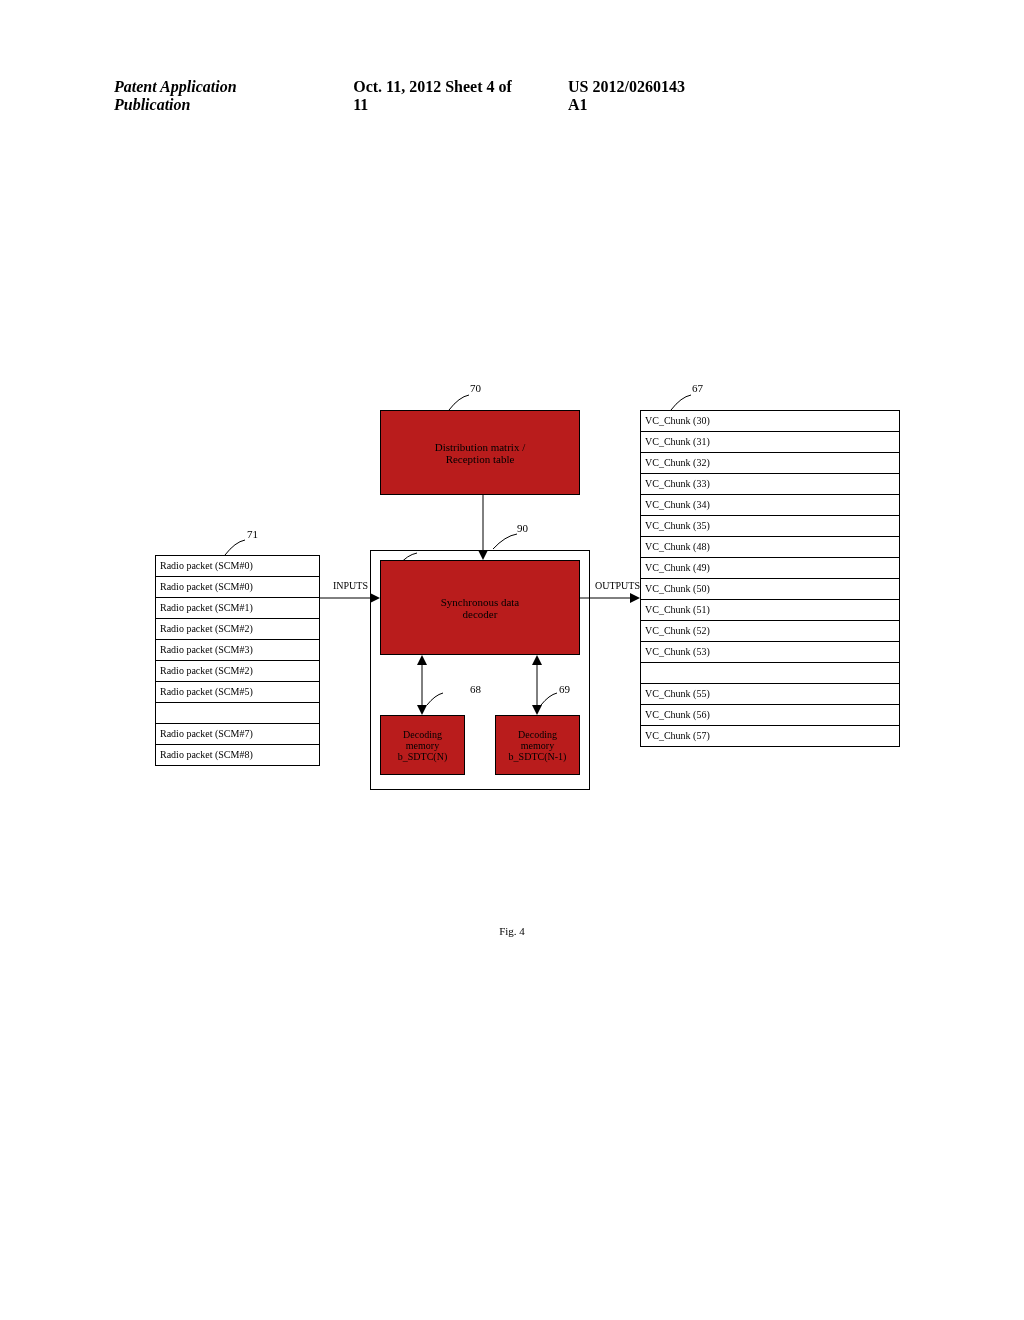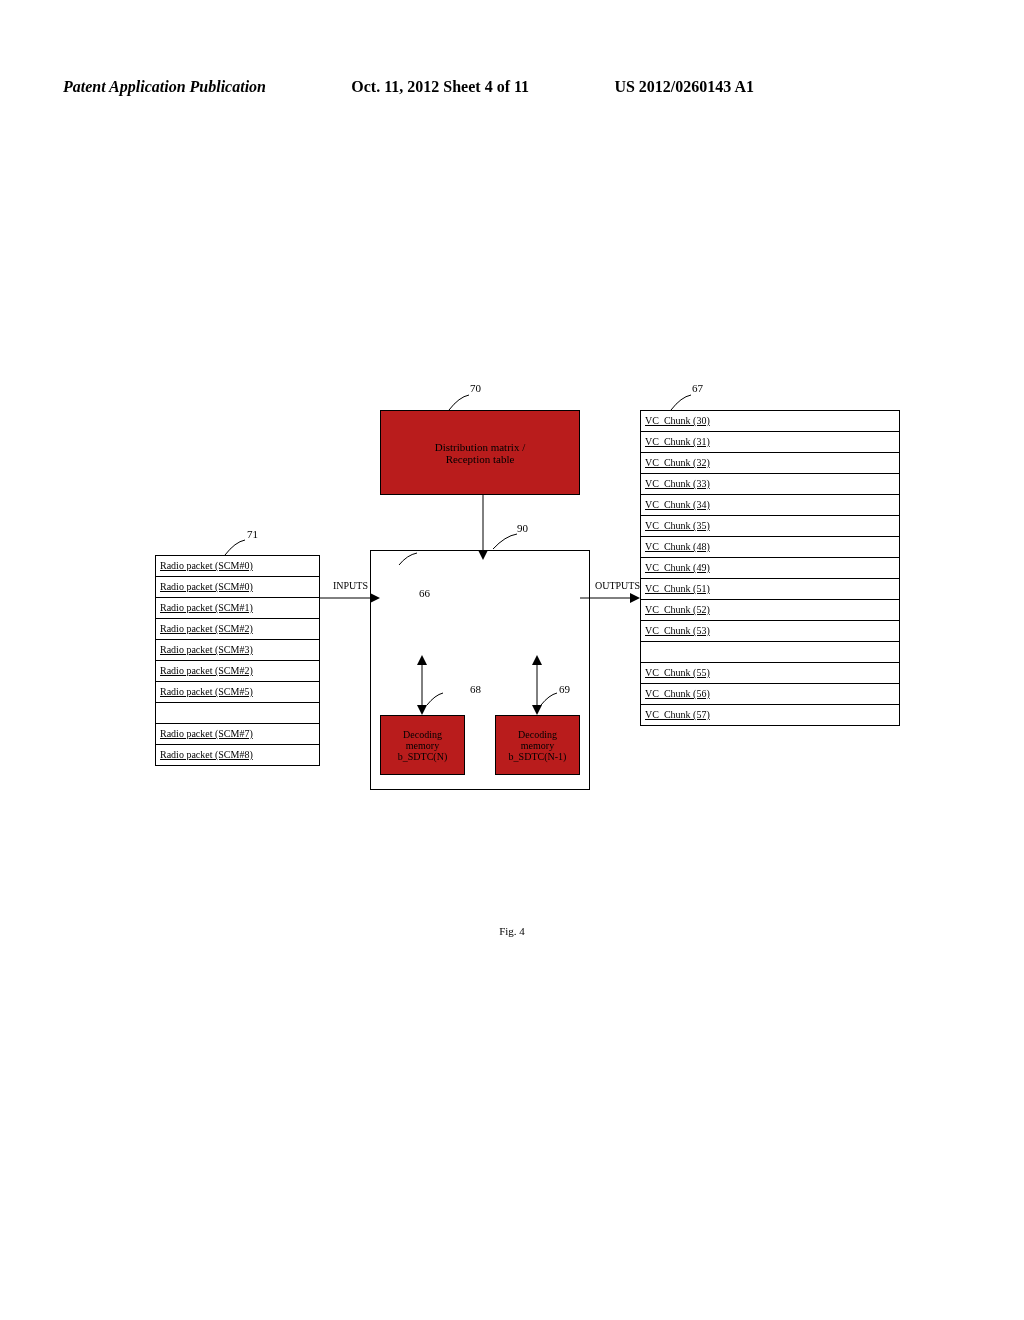--- a/index.html
+++ b/index.html
@@ -11,21 +11,21 @@
     height: 1320px;
     position: relative;
   }
   .header {
     position: absolute;
     top: 78px;
     left: 0;
     width: 817px;
     display: flex;
     justify-content: space-between;
-    padding: 0 63px;
+    padding: 0 114px;
     box-sizing: border-box;
     font-size: 16px;
     font-weight: bold;
     gap: 43px;
   }
   .header-left { font-style: italic; }
   .header-right { }
   
   .canvas {
     position: absolute;
@@ -53,21 +53,20 @@
     font-size: 10px;
     display: flex;
     flex-direction: column;
   }
   .row {
     border-bottom: 1px solid #000;
     height: 20px;
     line-height: 20px;
     padding: 0 4px;
     white-space: nowrap;
-    text-decoration: underline;
   }
   .row:last-child { border-bottom: none; }
   .blank-row { background: #fff; }
   .io-label {
     position: absolute;
     font-size: 10px;
   }
   .ref-label {
     position: absolute;
     font-size: 11px;
@@ -91,20 +90,22 @@
   <span class="header-right">US 2012/0260143 A1</span>
 </div>
 
 <div class="canvas">
 
   <div class="node" style="left:225px; top:25px; width:200px; height:85px; white-space:pre-line;">Distribution matrix /
 Reception table</div>
 
   <div class="node" style="left:215px; top:165px; width:220px; height:240px; border:1px solid #000; background:transparent; z-index:0;"></div>
 
+  <div class="node" style="left:225px; top:175px; width:200px; height:95px; white-space:pre-line; z-index:1;">Synchronous data
+decoder</div>
 
   <div class="node" style="left:225px; top:330px; width:85px; height:60px; white-space:pre-line; font-size:10px; z-index:1;">Decoding
 memory
 b_SDTC(N)</div>
 
   <div class="node" style="left:340px; top:330px; width:85px; height:60px; white-space:pre-line; font-size:10px; z-index:1;">Decoding
 memory
 b_SDTC(N-1)</div>
 
   <span class="io-label" style="left:178px; top:195px;">INPUTS</span>
@@ -160,20 +161,21 @@
 
   <div class="chunk-table" style="left:485px; top:25px; width:260px;">
     <div class="row">VC_Chunk (30)</div>
     <div class="row">VC_Chunk (31)</div>
     <div class="row">VC_Chunk (32)</div>
     <div class="row">VC_Chunk (33)</div>
     <div class="row">VC_Chunk (34)</div>
     <div class="row">VC_Chunk (35)</div>
     <div class="row">VC_Chunk (48)</div>
     <div class="row">VC_Chunk (49)</div>
+    <div class="row">VC_Chunk (50)</div>
     <div class="row">VC_Chunk (51)</div>
     <div class="row">VC_Chunk (52)</div>
     <div class="row">VC_Chunk (53)</div>
     <div class="row blank-row"></div>
     <div class="row">VC_Chunk (55)</div>
     <div class="row">VC_Chunk (56)</div>
     <div class="row">VC_Chunk (57)</div>
   </div>
 
   <svg style="left:322px; top:110px;" width="12" height="65">

